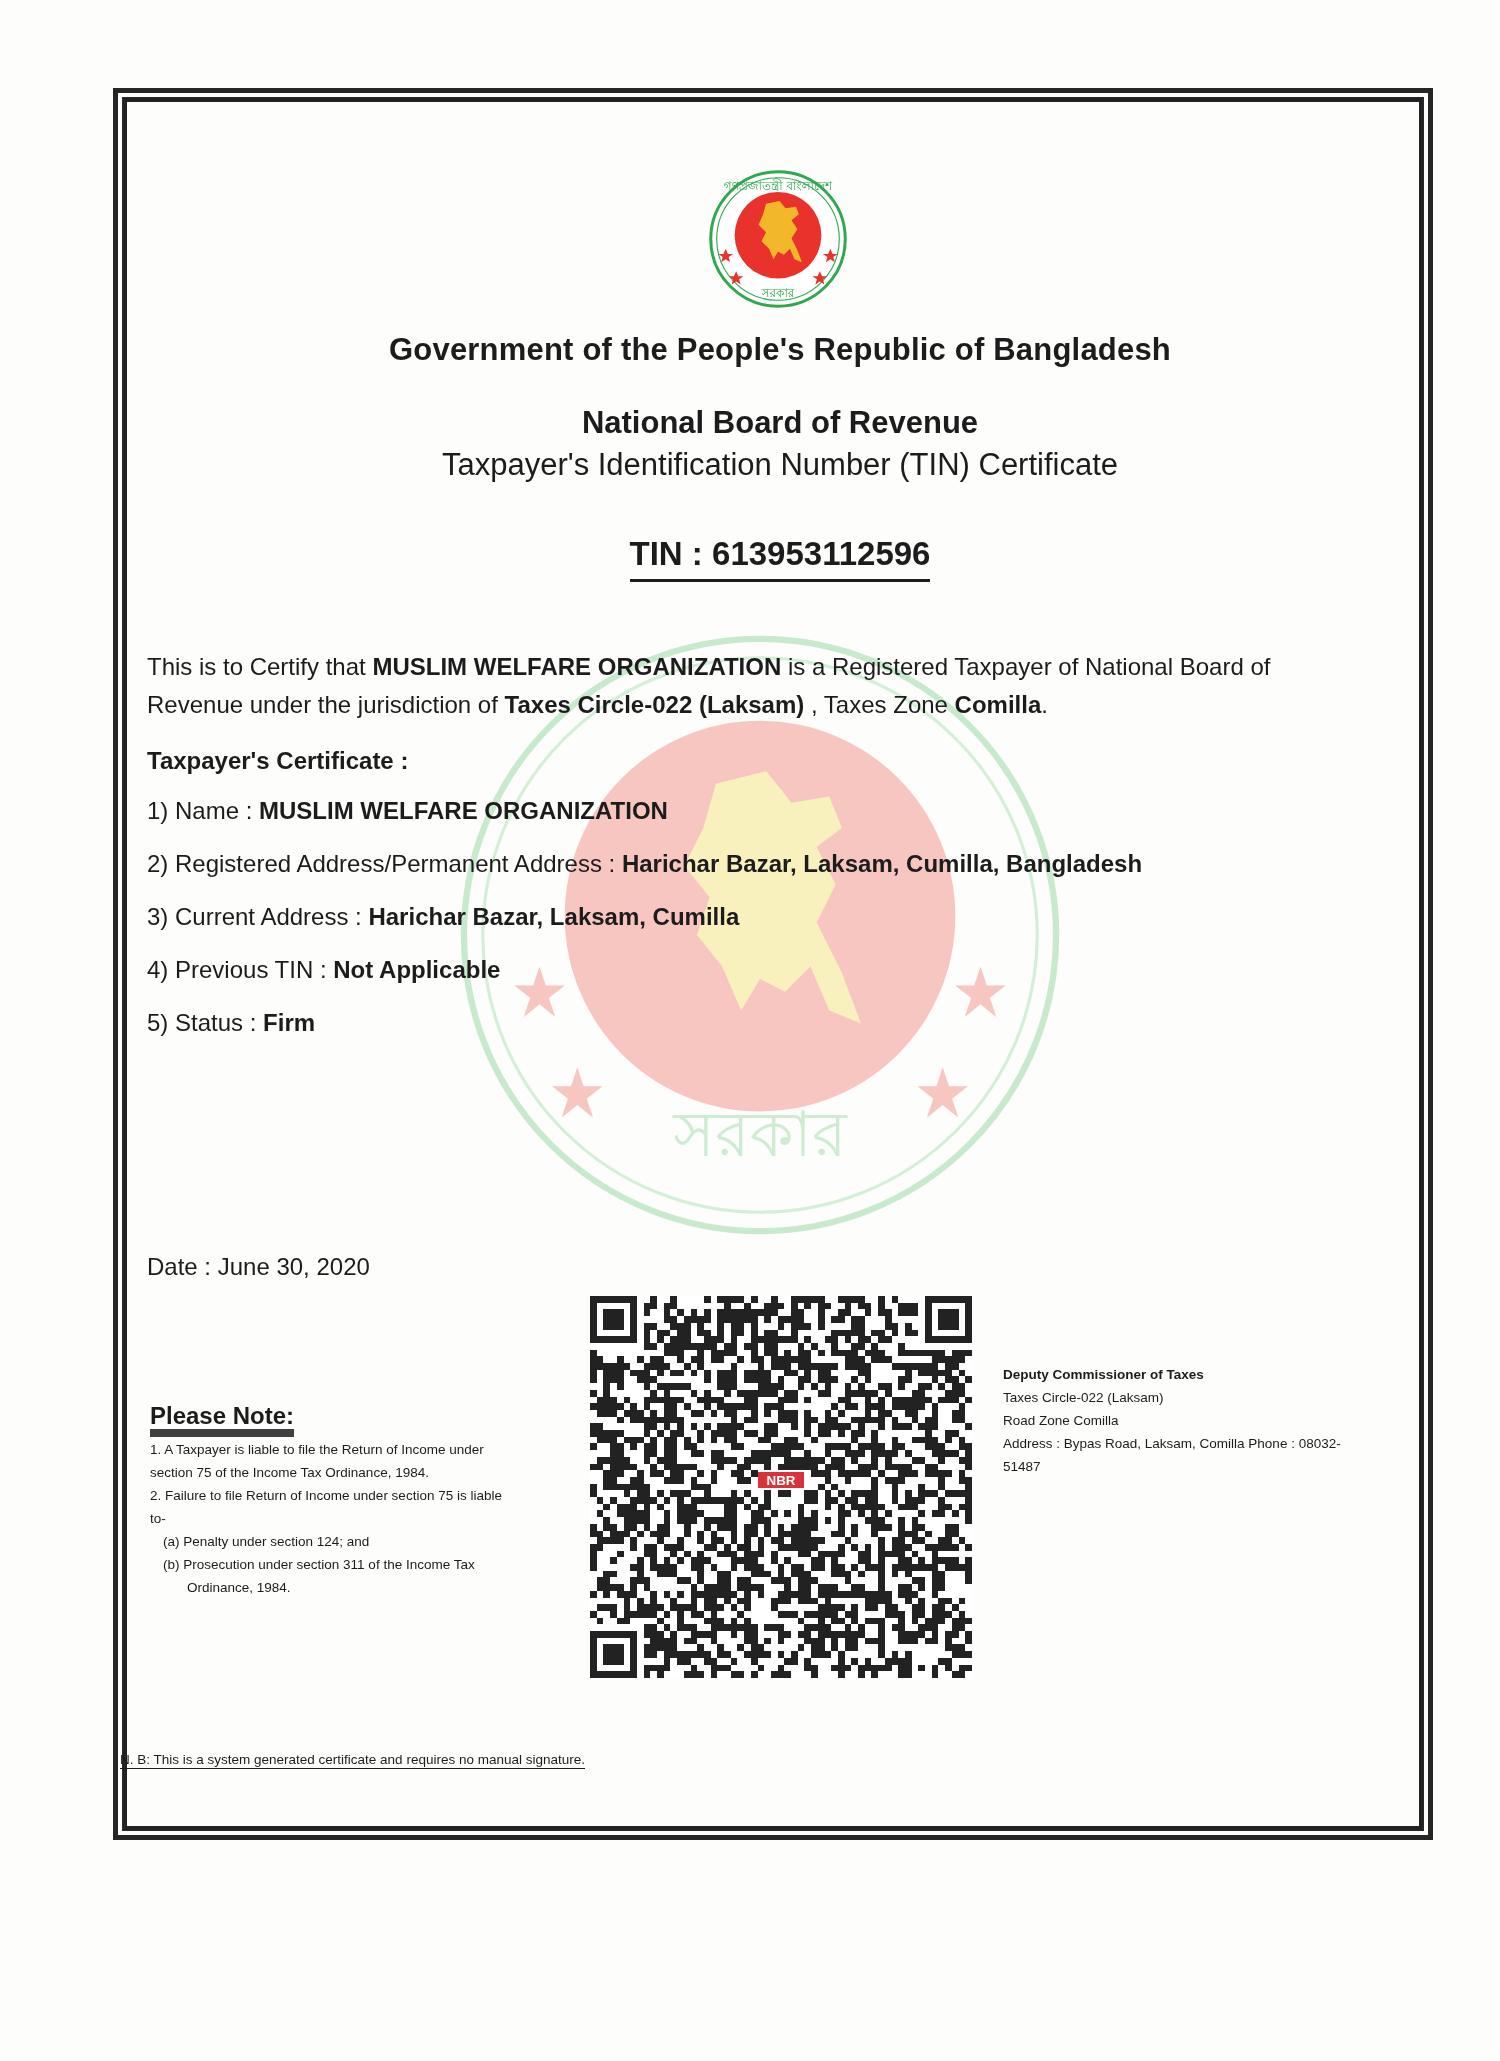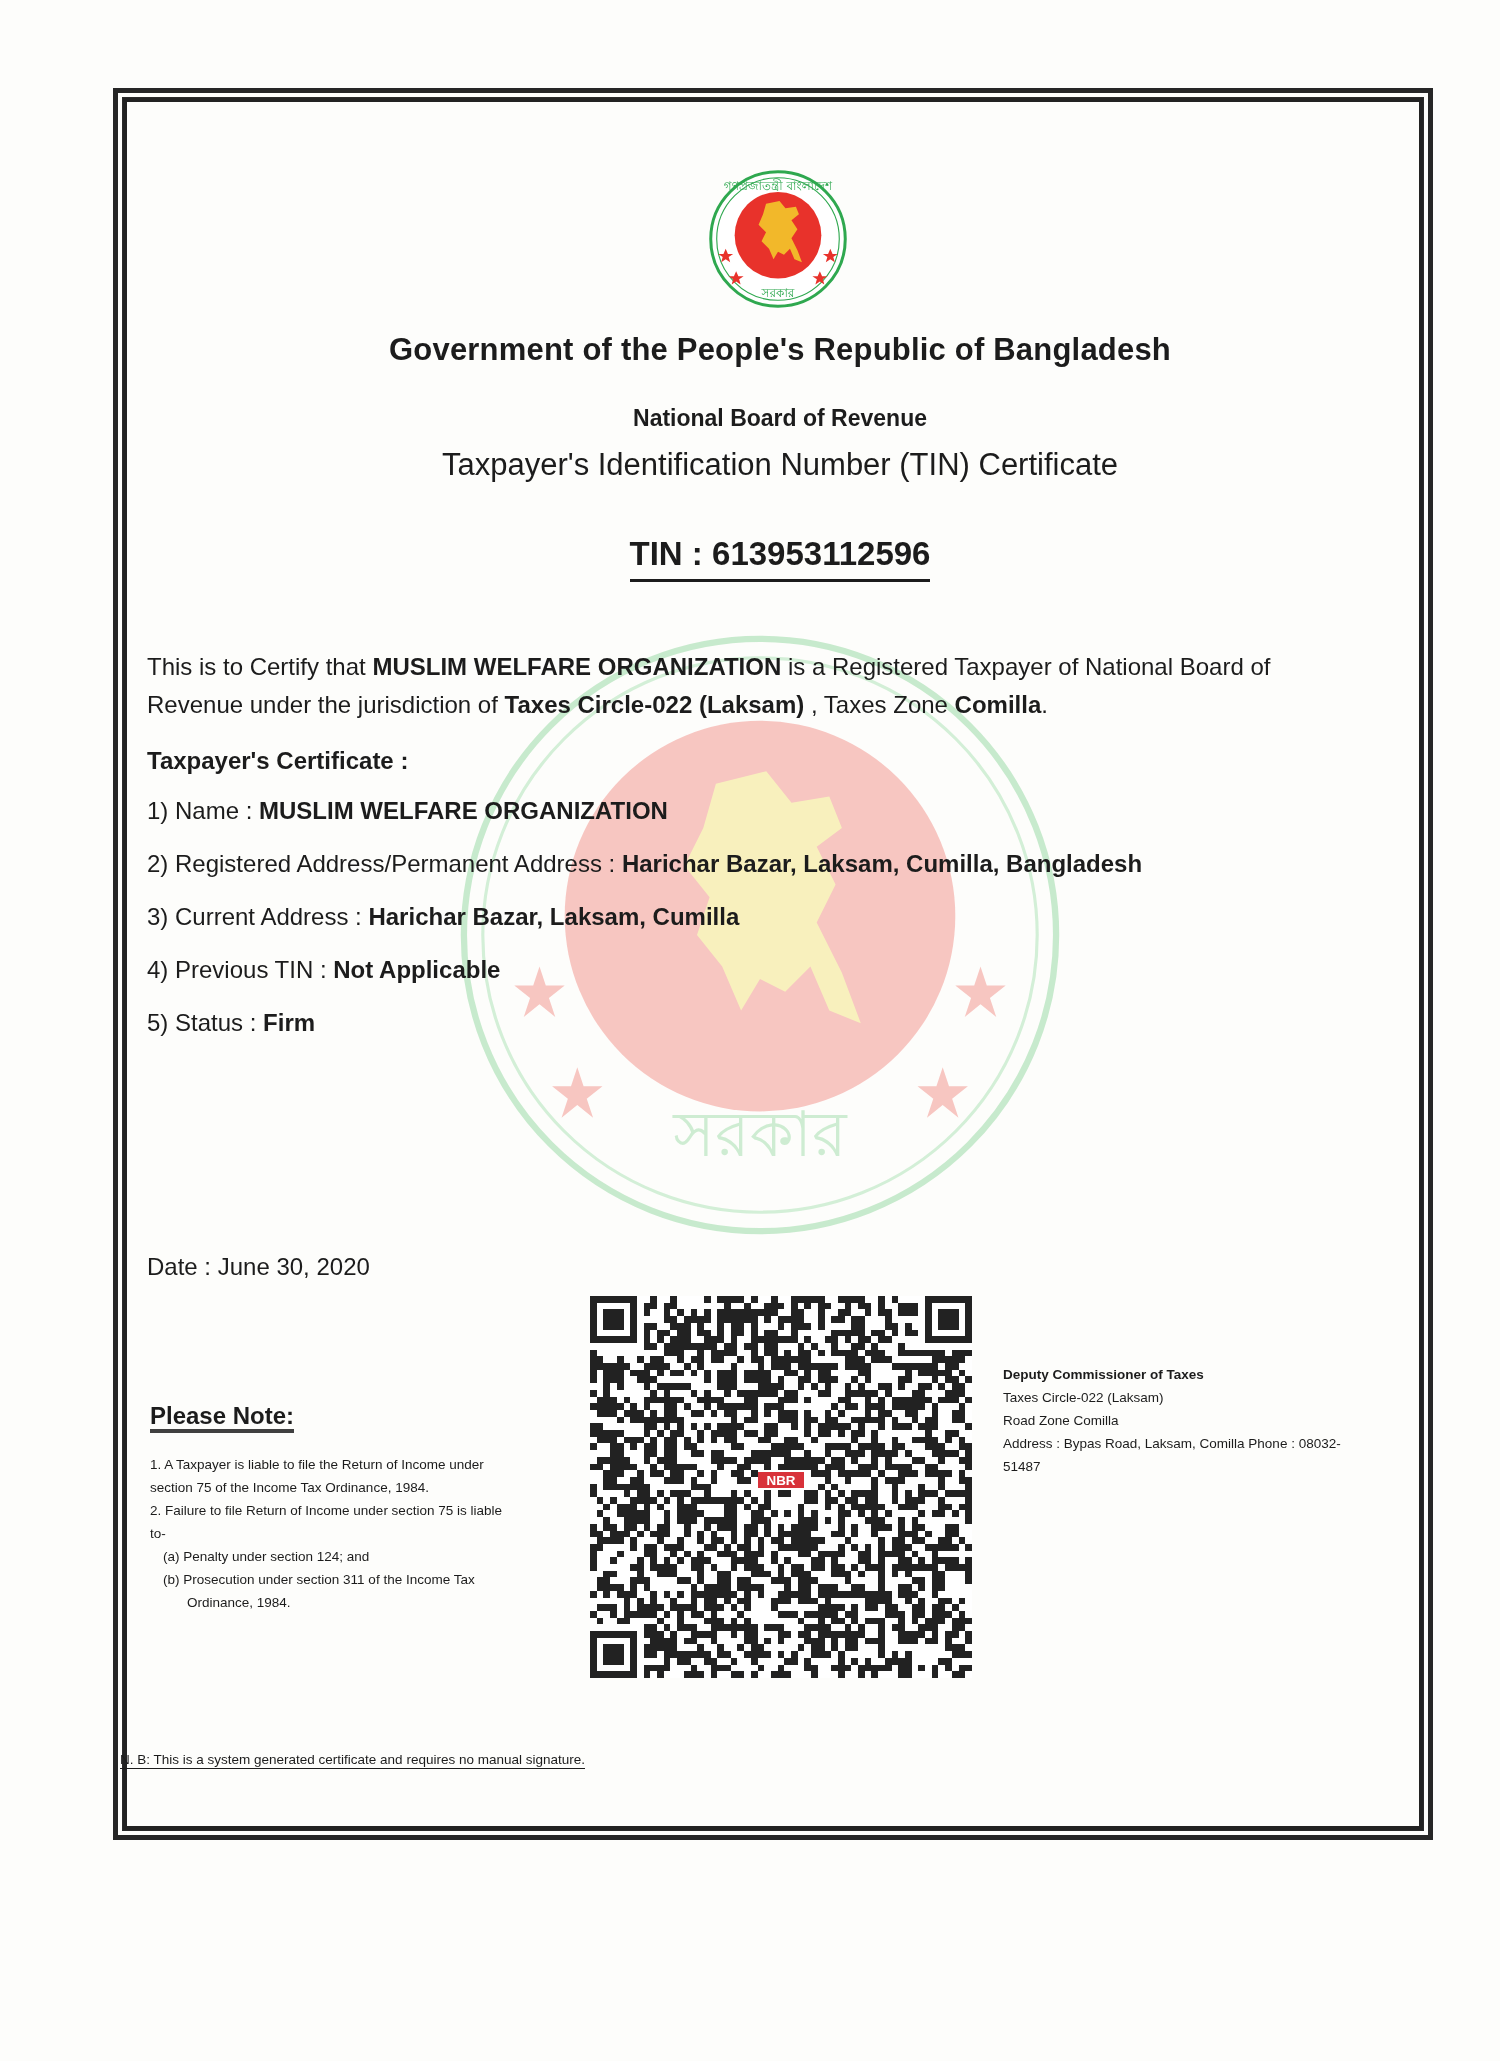--- a/index.html
+++ b/index.html
@@ -16,38 +16,38 @@
       border: 3px solid #2a2a2a;
     }
     .frame-inner {
       position: absolute; left: 5px; top: 5px; right: 5px; bottom: 5px;
       border: 4px solid #222;
     }
     .seal { position: absolute; left: 703px; top: 168px; width: 150px; height: 142px; }
     .watermark { position: absolute; left: 440px; top: 620px; width: 640px; height: 630px; opacity: 0.42; }
     .center { position: absolute; left: 120px; width: 1320px; text-align: center; }
     .h1 { top: 332px; font-size: 31px; font-weight: bold; letter-spacing: 0.2px; }
-    .h2 { top: 405px; font-size: 23px; font-weight: bold; }
+    .h2 { top: 405px; font-size: 31px; font-weight: bold; }
     .h3 { top: 447px; font-size: 31px; text-align: center; }
     .tin-wrap { top: 535px; }
     .tin {
       display: inline-block; font-size: 33px; font-weight: bold; padding-bottom: 6px;
       border-bottom: 3px solid #1c1c1c;
     }
     .body-text { position: absolute; left: 147px; width: 1200px; font-size: 24px; line-height: 38px; }
     .certify { top: 648px; }
     .particulars-h { top: 742px; font-weight: bold; }
     .item { position: absolute; left: 147px; font-size: 24px; }
     .b { font-weight: bold; }
     .date { position: absolute; left: 147px; top: 1253px; font-size: 24px; }
     .qr { position: absolute; left: 590px; top: 1296px; width: 382px; height: 382px; }
     .note { position: absolute; left: 150px; top: 1403px; width: 420px; }
     .note-title {
       font-size: 24px; font-weight: bold; display: inline-block;
-      border-bottom: 4px solid #404040; line-height: 26px; margin-bottom: 20px;
+      border-bottom: 8px solid #404040; line-height: 26px; margin-bottom: 1px;
     }
     .note-line { font-size: 13.5px; line-height: 23px; }
     .note-sub { padding-left: 13px; }
     .note-sub2 { padding-left: 37px; }
     .officer { position: absolute; left: 1003px; top: 1363px; width: 400px; font-size: 13.5px; line-height: 23px; }
     .nb {
       position: absolute; left: 120px; width: 1320px; top: 1752px; text-align: left; font-size: 13.5px;
     }
     .nb span { border-bottom: 1.5px solid #1c1c1c; padding-bottom: 1px; }
   </style>

